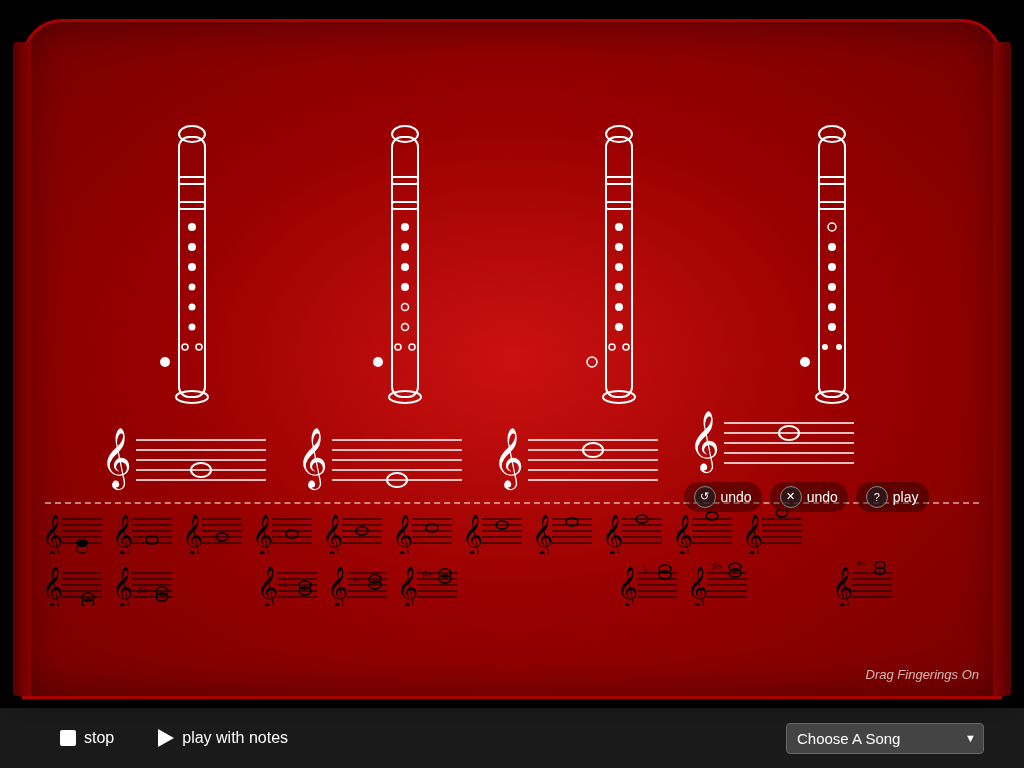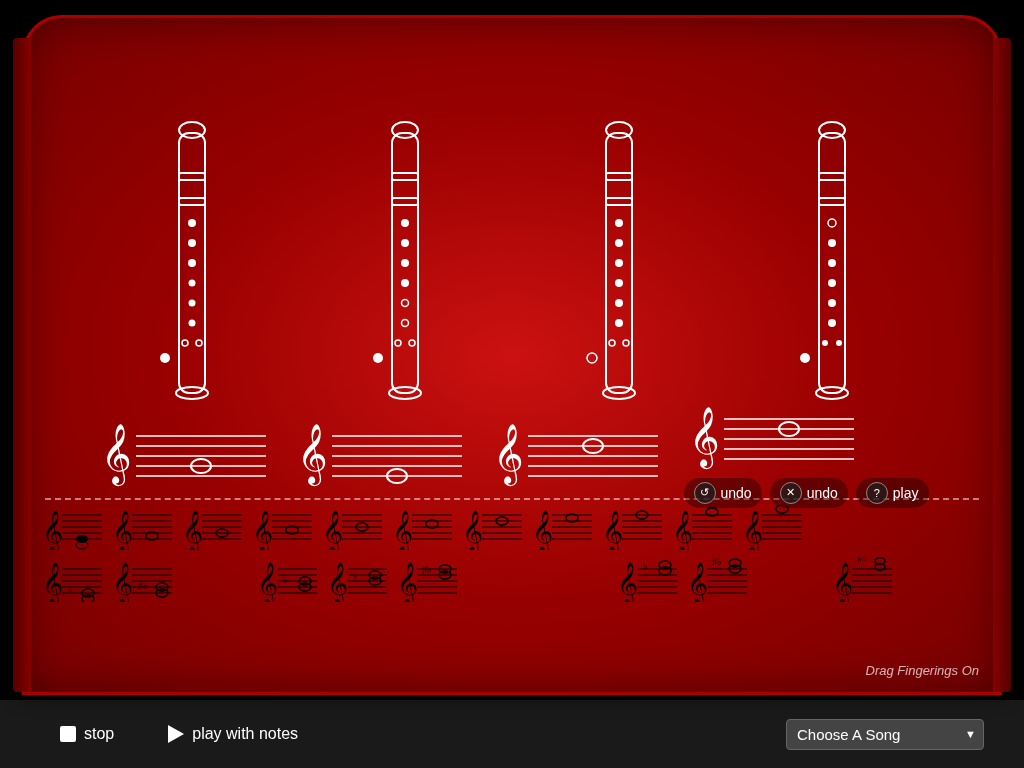--- a/index.html
+++ b/index.html
@@ -107,26 +107,26 @@
       position: absolute;
       bottom: 14px;
       right: 20px;
       color: rgba(255,255,255,0.7);
       font-size: 13px;
       font-style: italic;
     }
 
     
     #bottom-bar {
-      height: 68px;
+      height: 60px;
       background: #1a1a1a;
       display: flex;
       align-items: center;
       padding: 0 40px;
-      gap: 14px;
+      gap: 4px;
     }
 
     .bottom-btn {
       display: flex;
       align-items: center;
       gap: 8px;
       color: white;
       font-size: 16px;
       cursor: pointer;
       padding: 8px 20px;

